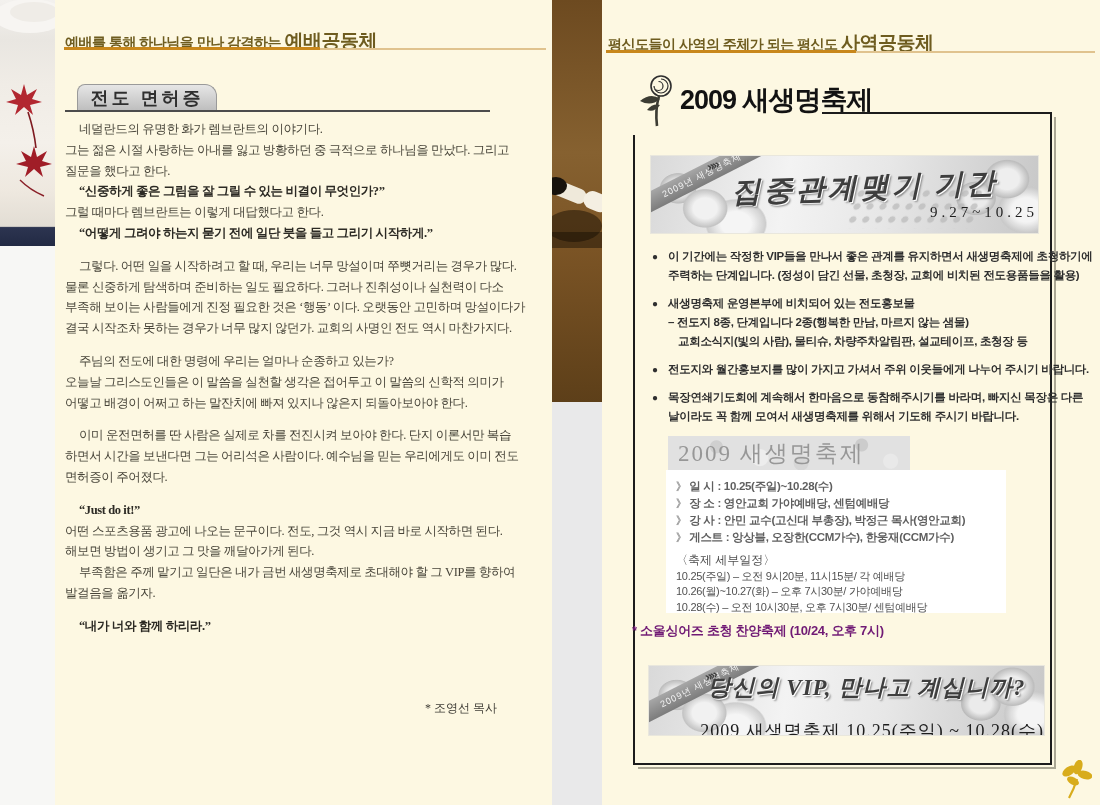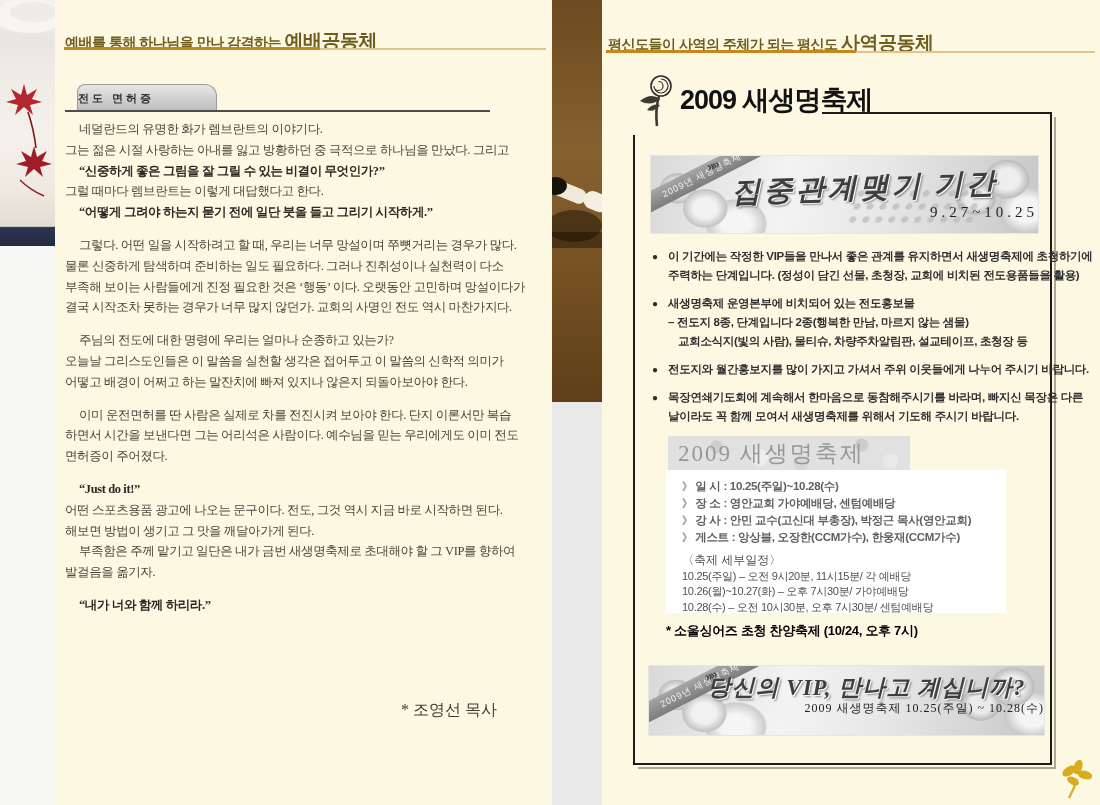--- a/index.html
+++ b/index.html
@@ -22,33 +22,33 @@
   .hdr{white-space:nowrap;color:#6e5c1f;font-weight:bold;}
   .hdr .pre{font-size:14px;letter-spacing:-0.5px;}
   .hdr .big{font-size:19px;letter-spacing:-0.5px;}
   .goldline-dark{height:3px;background:#c8871b;}
   .goldline-light{height:2px;background:#e0c38e;}
 
   
   .tab{left:77px;top:84px;width:138px;height:26px;
     background:linear-gradient(180deg,#e6e6e6,#bdbdbd);
     border:1px solid #9a9a9a;border-bottom:none;border-radius:8px 12px 0 0;
-    line-height:26px;font-weight:bold;font-size:11px;
+    text-align:center;line-height:26px;font-weight:bold;font-size:18px;
     color:#2f2f2f;letter-spacing:3px;}
   .tab-line{left:65px;top:110px;width:425px;height:2px;background:#4c4c4c;}
 
   .body-text{left:65px;top:119px;width:433px;
     font-family:"Liberation Serif",serif;font-size:12.5px;color:#474439;
     letter-spacing:-0.4px;}
   .body-text .line{height:20.8px;line-height:20.8px;white-space:nowrap;overflow:visible;}
   .body-text .line.bold{font-weight:bold;color:#2c2a24;}
   .body-text .line.indent{padding-left:14px;}
   .body-text .line.sp{height:12px;}
   .signature{left:65px;top:700px;width:432px;text-align:right;
-    font-family:"Liberation Serif",serif;font-size:16px;color:#3f3d36;}
+    font-family:"Liberation Serif",serif;font-size:12px;color:#3f3d36;}
 
   
   .boxline{background:#1c1c1c;}
   .boxshadow{background:#aba794;}
 
   .rp-title{left:680px;top:82px;font-size:27px;font-weight:800;color:#121212;
     letter-spacing:-1px;white-space:nowrap;}
   .rose{left:636px;top:74px;}
 
   
@@ -75,21 +75,21 @@
     color:#3e3e3e;text-shadow:1px 1px 0 #ffffff,2px 2px 2px #8a8a8a;
     white-space:nowrap;}
   .banner-sub{position:absolute;left:0;right:0;text-align:right;
     font-family:"Liberation Serif",serif;font-weight:normal;color:#1d1d1d;
     white-space:nowrap;}
   #banner-top{left:650px;top:155px;width:387px;height:77px;}
   #banner-top .banner-title{top:12px;font-size:29px;letter-spacing:3px;transform:rotate(-2deg);}
   #banner-top .banner-sub{top:48px;font-size:15px;letter-spacing:4px;}
   #banner-bottom{left:648px;top:665px;width:395px;height:69px;}
   #banner-bottom .banner-title{top:6px;font-size:23px;letter-spacing:1px;}
-  #banner-bottom .banner-sub{top:34px;font-size:12px;letter-spacing:1px;}
+  #banner-bottom .banner-sub{top:53px;font-size:18px;letter-spacing:1px;}
 
   
   .bullets{left:652px;top:247px;width:392px;font-size:11.5px;font-weight:600;
     color:#2f2f2f;letter-spacing:-0.3px;}
   .bullets .bline{position:relative;line-height:19px;padding-left:16px;white-space:nowrap;}
   .bullets .bline.first .dot{display:inline;}
   .bullets .dot{display:none;position:absolute;left:0;top:0;font-size:10px;}
   .bullets .bline.gap{margin-top:9px;}
   .bullets .bline.indent2{padding-left:26px;}
 
@@ -97,28 +97,28 @@
   .fest-head{left:668px;top:436px;width:232px;height:36px;line-height:36px;
     background:#e1e1e1;background-image:
       radial-gradient(circle at 20% 30%, #cfcfcf 6px, transparent 7px),
       radial-gradient(circle at 55% 75%, #d6d6d6 7px, transparent 8px),
       radial-gradient(circle at 80% 25%, #cccccc 6px, transparent 7px),
       radial-gradient(circle at 38% 60%, #ededed 8px, transparent 9px),
       radial-gradient(circle at 92% 70%, #e9e9e9 7px, transparent 8px);
     font-family:"Liberation Serif",serif;font-size:23px;color:#979797;
     letter-spacing:2px;padding-left:10px;white-space:nowrap;}
   .fest-box{left:666px;top:470px;width:340px;height:143px;background:#ffffff;
-    padding:8px 0 0 16px;box-sizing:border-box;}
+    padding:8px 0 0 10px;box-sizing:border-box;}
   .fest-info .iline{line-height:17px;font-size:11.5px;color:#5f5f5f;
     font-weight:600;letter-spacing:-0.3px;white-space:nowrap;}
   .fest-info .arrow{color:#9a9a9a;margin-right:3px;font-size:10.5px;}
   .sched-head{margin-top:6px;font-size:12px;color:#4f4f4f;letter-spacing:0;}
   .sched .sline{line-height:15.3px;font-size:11px;color:#515151;
     letter-spacing:-0.3px;white-space:nowrap;}
-  .fest-note{left:666px;top:622px;font-size:13px;font-weight:bold;color:#000000;
+  .fest-note{left:632px;top:622px;font-size:13px;font-weight:bold;color:#701a75;
     letter-spacing:-0.3px;white-space:nowrap;}
 
   .ornament{left:1060px;top:760px;}
 </style>
 </head>
 <body>
 
 <div>
 
   <div class="abs maple-strip">
@@ -156,20 +156,21 @@
     <div class="abs tab">전도 면허증</div>
     <div class="abs tab-line"></div>
 
     <div class="abs body-text">
 
         <div class="line indent">네덜란드의 유명한 화가 렘브란트의 이야기다.</div>
 
         <div class="line">그는 젊은 시절 사랑하는 아내를 잃고 방황하던 중 극적으로 하나님을 만났다. 그리고</div>
 
 
+        <div class="line">질문을 했다고 한다.</div>
 
         <div class="line bold indent">“신중하게 좋은 그림을 잘 그릴 수 있는 비결이 무엇인가?”</div>
 
         <div class="line">그럴 때마다 렘브란트는 이렇게 대답했다고 한다.</div>
 
         <div class="line bold indent">“어떻게 그려야 하는지 묻기 전에 일단 붓을 들고 그리기 시작하게.”</div>
 
         <div class="line sp"></div>
 
         <div class="line indent">그렇다. 어떤 일을 시작하려고 할 때, 우리는 너무 망설이며 쭈뼛거리는 경우가 많다.</div>

